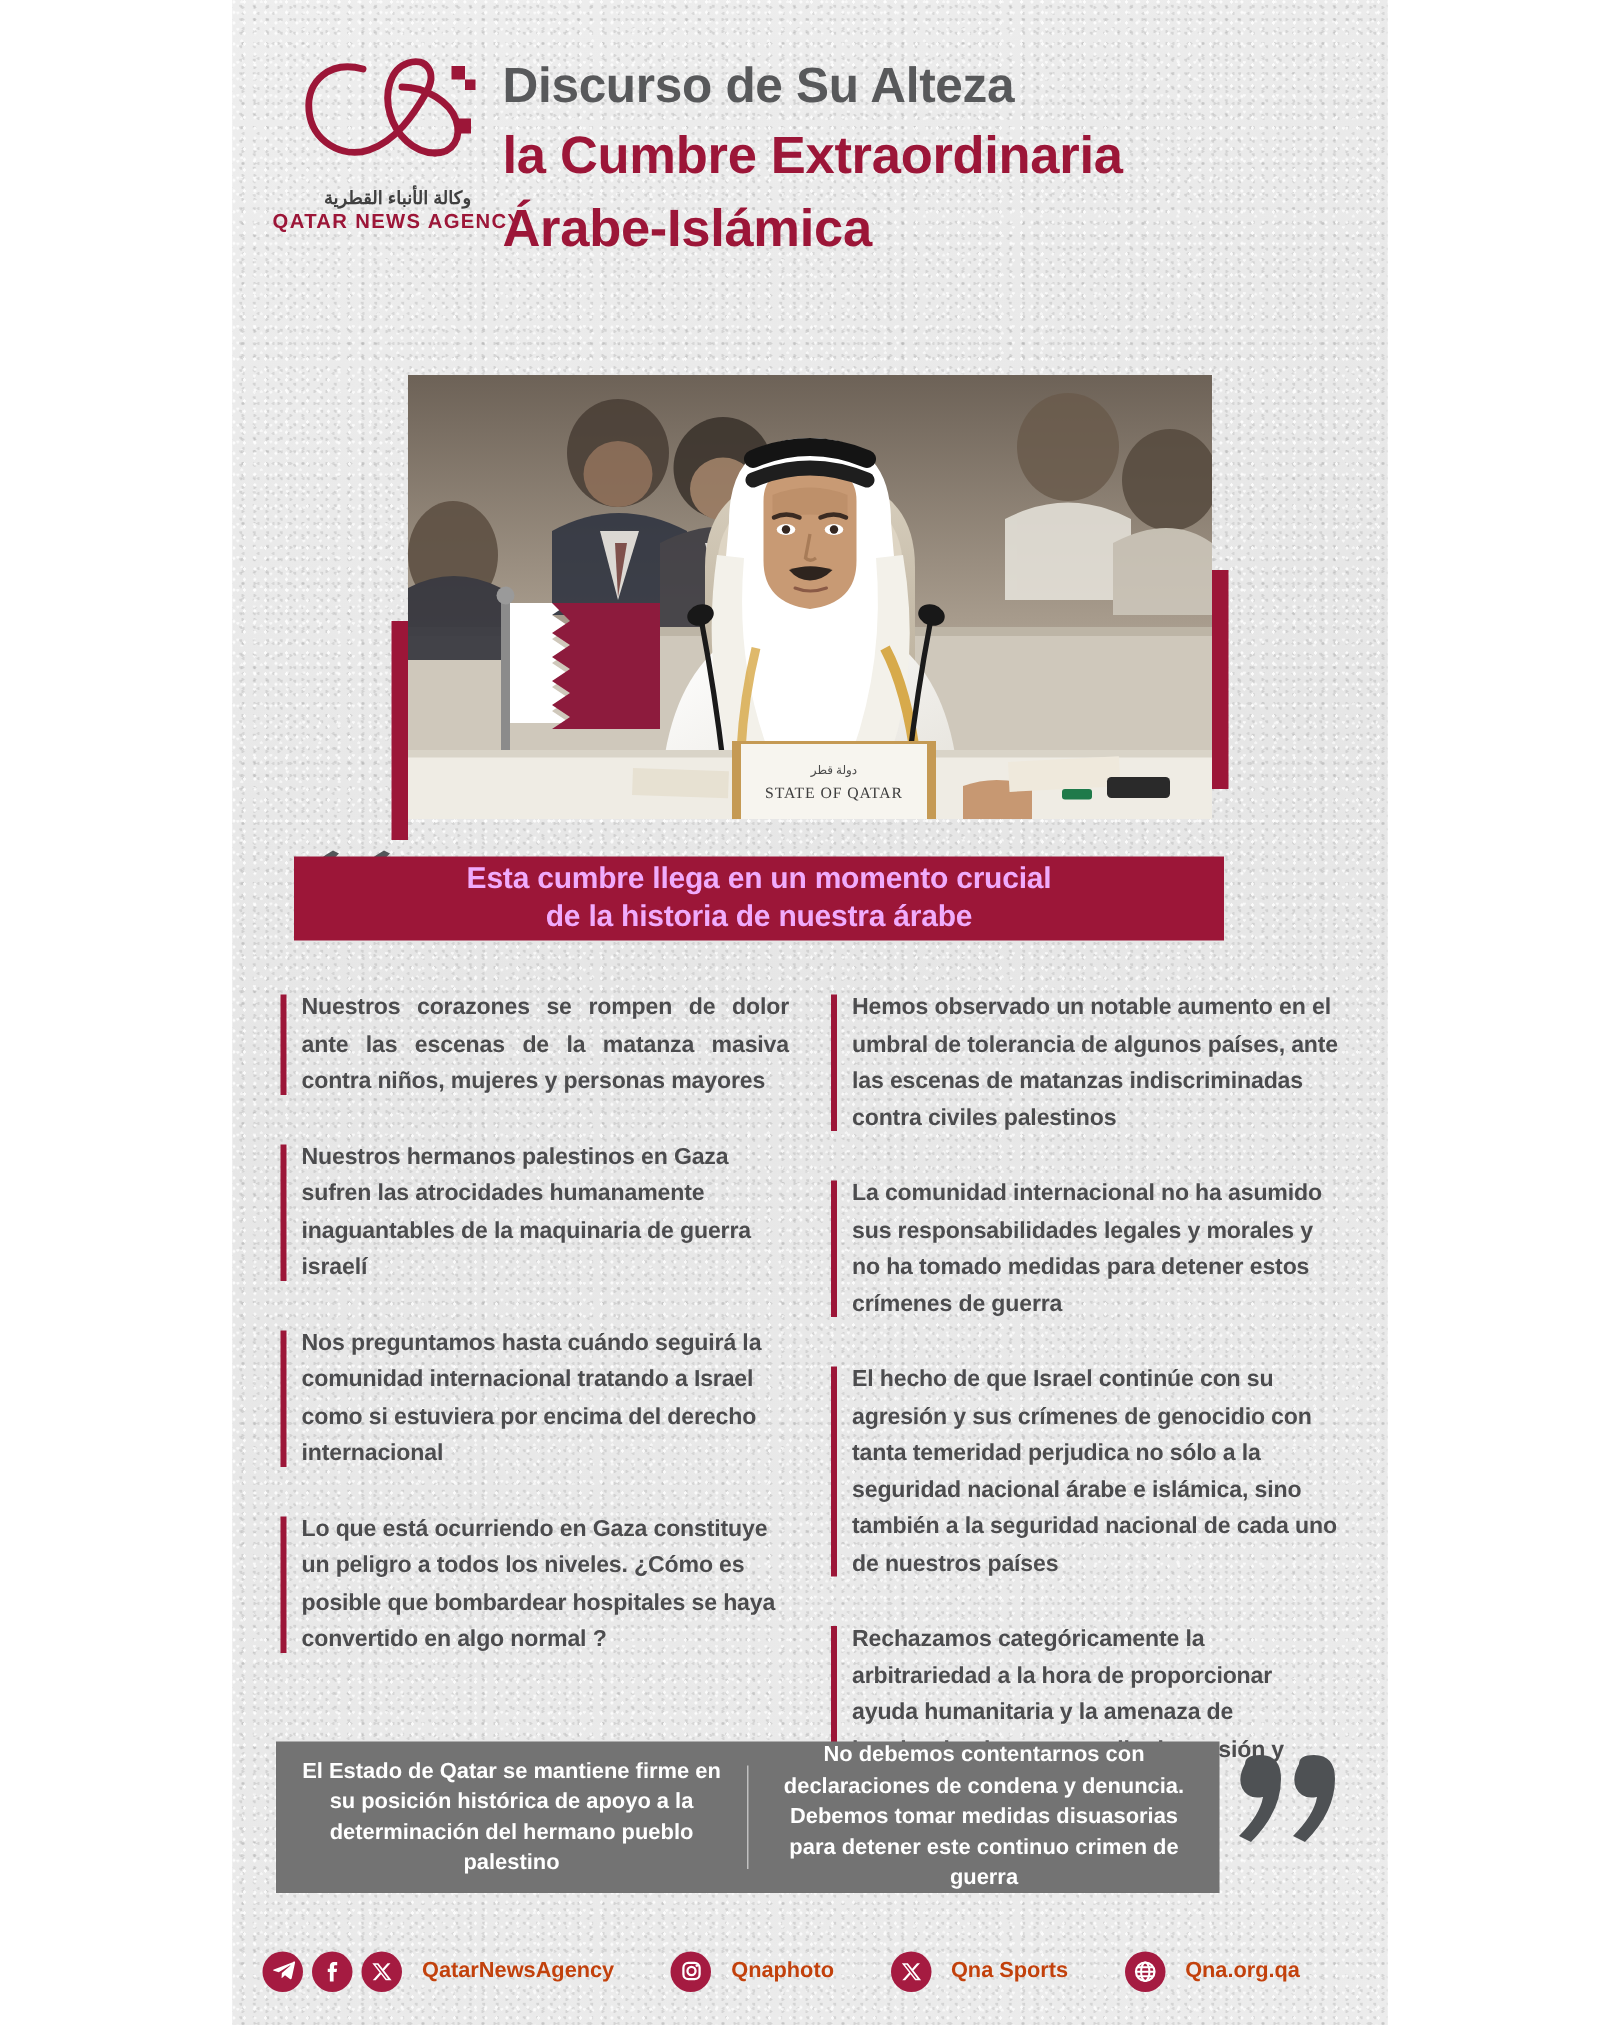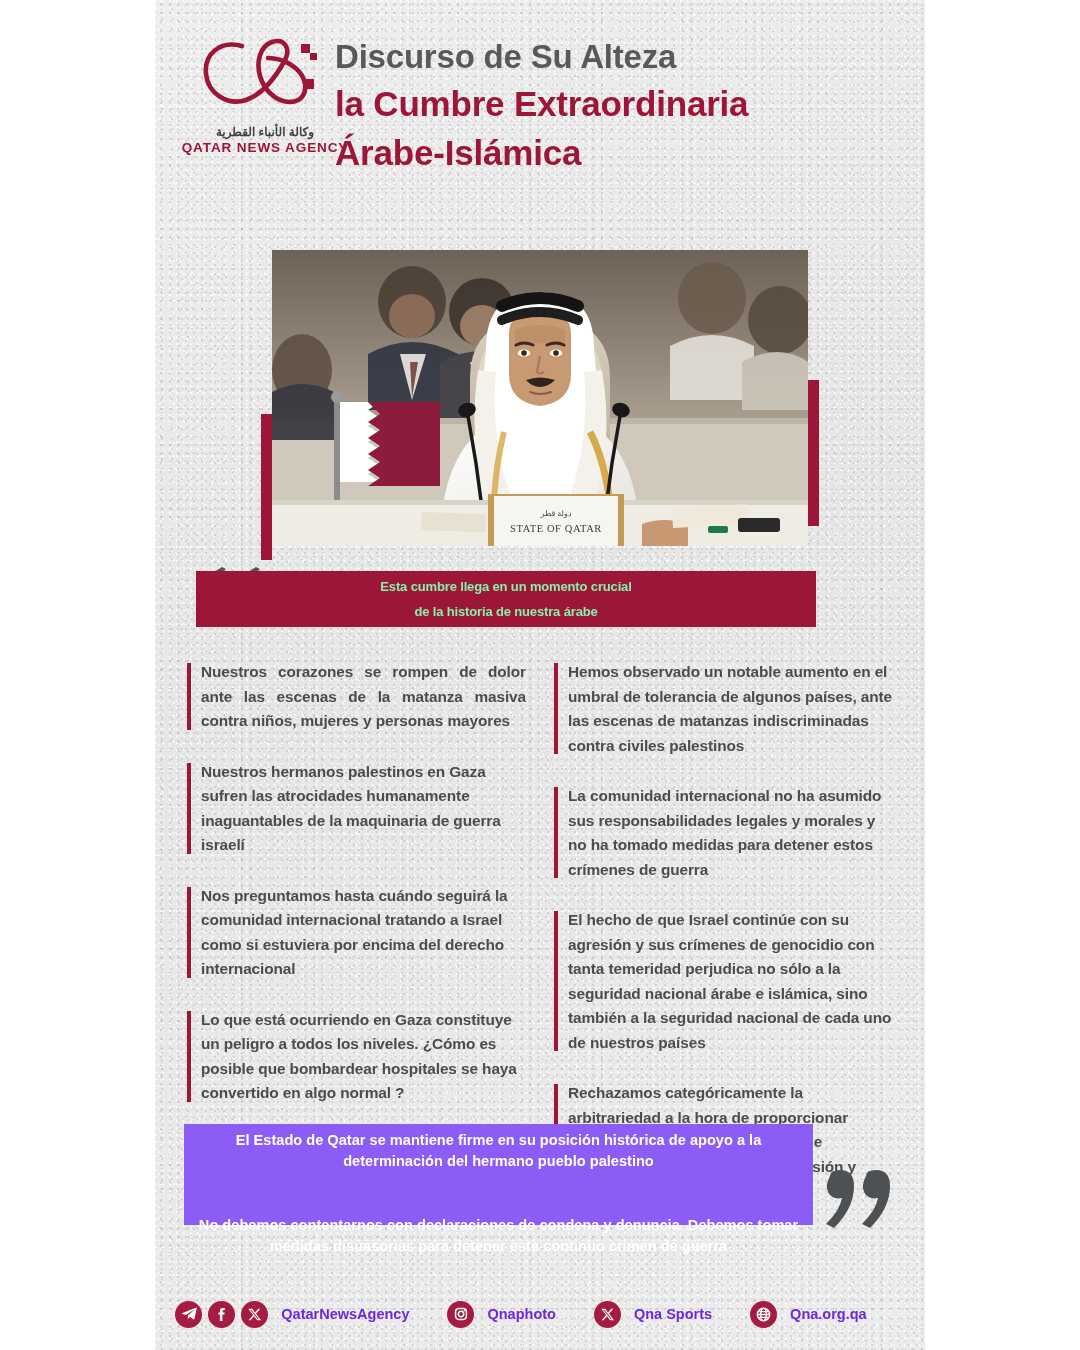--- a/index.html
+++ b/index.html
@@ -125,22 +125,22 @@
     top: 571px;
     width: 620px;
     height: 56px;
     background: #9c1638;
     display: flex;
     align-items: center;
     justify-content: center;
     text-align: center;
   }
   #quote-banner-text {
-    color: #86efac;
-    font-size: 13px;
+    color: #f0abfc;
+    font-size: 20px;
     font-weight: bold;
     line-height: 25px;
     letter-spacing: -.15px;
   }
   #open-quote {
     position: absolute;
     left: 196px;
     top: 563px;
     width: 70px;
     height: 60px;
@@ -178,27 +178,26 @@
     line-height: 24.5px;
     font-weight: bold;
     letter-spacing: -.1px;
   }
   .col-left .bullet:first-child p { text-align: justify; }
 
   
   #bottom-quotes {
     position: absolute;
     left: 184px;
-    top: 1124px;
+    top: 1161px;
     width: 629px;
     height: 101px;
-    background: #8b5cf6;
+    background: #737373;
     display: flex;
     align-items: stretch;
-    flex-direction: column;
   }
   .bq {
     flex: 1;
     display: flex;
     align-items: center;
     justify-content: center;
     text-align: center;
     padding: 6px 14px;
   }
   .bq p {
@@ -243,21 +242,21 @@
     height: 27px;
     border-radius: 50%;
     background: #a51b41;
     display: flex;
     align-items: center;
     justify-content: center;
     flex: none;
   }
   .sicon svg { display: block; }
   .shandle {
-    color: #6d28d9;
+    color: #c2410c;
     font-size: 14.5px;
     font-weight: bold;
     margin-left: 7px;
     margin-right: 20px;
     white-space: nowrap;
   }
 </style>
 </head>
 <body>
 

